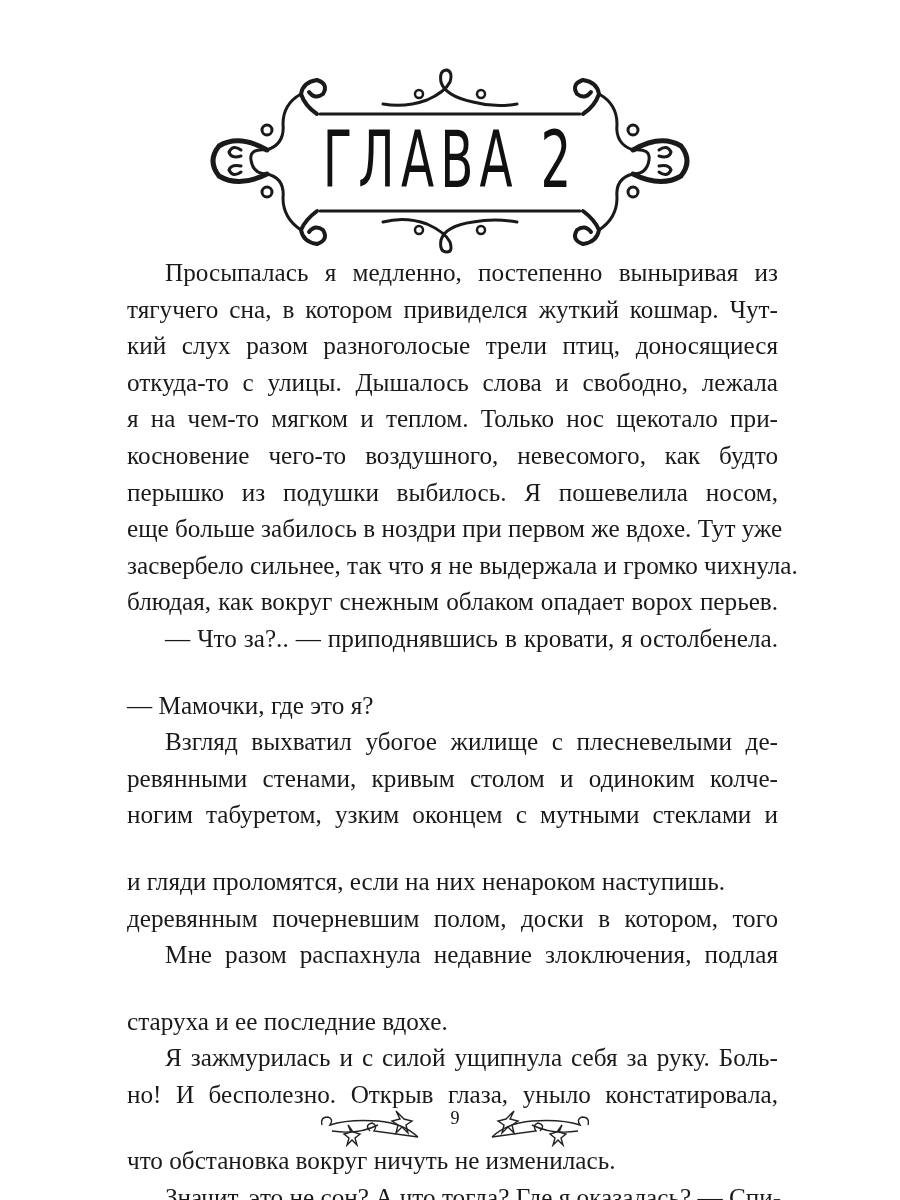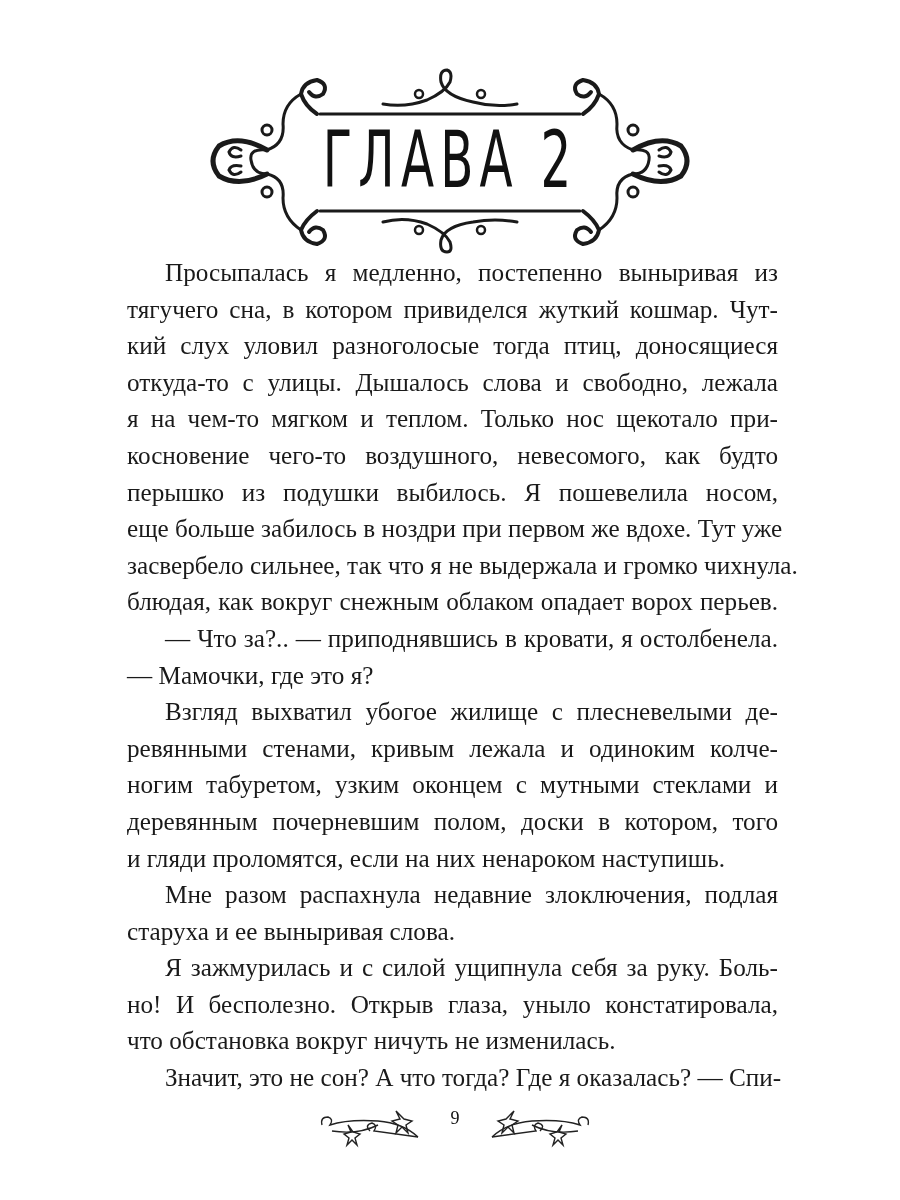--- a/index.html
+++ b/index.html
@@ -18,21 +18,21 @@
   .body-text {
     position: absolute; left: 127px; top: 255px; width: 651px;
     font-family: "Liberation Serif", serif; font-size: 25.2px; line-height: 36.6px;
     color: #1a1a1a;
   }
   .body-text .line {
     display: block; white-space: nowrap; text-align: justify; text-align-last: justify;
     height: 36.6px;
   }
   .body-text .line.indent { padding-left: 38px; }
-  .body-text .line.last { text-align-last: left; }
+  .body-text .line.last { text-align-last: left; margin-top: 30px; }
 
   .footer { position: absolute; left: 310px; top: 1095px; width: 290px; height: 60px; }
   .page-number {
     position: absolute; left: 135px; top: 13px; width: 20px; text-align: center;
     font-family: "Liberation Serif", serif; font-size: 18px; color: #111;
   }
   .footer svg { position: absolute; top: 0; }
 </style>
 </head>
 <body>
@@ -72,37 +72,37 @@
         <path d="M454 108 Q462 114 466 106 Q464 100 454 102" stroke-width="3"></path>
         <path d="M378 147 Q390 156 394 166 Q392 178 378 180 Q366 176 372 166 Q380 160 386 168" stroke-width="4"></path>
       </g>
     </svg>
     <div class="chapter-title">ГЛАВА 2</div>
   </div>
 
   <div class="body-text" id="body-text">
       <span class="line indent">Просыпалась я медленно, постепенно выныривая из</span>
       <span class="line">тягучего сна, в котором привиделся жуткий кошмар. Чут-</span>
-      <span class="line">кий слух уловил разноголосые тогда птиц, доносящиеся</span>
+      <span class="line">кий слух разом разноголосые трели птиц, доносящиеся</span>
       <span class="line">откуда-то с улицы. Дышалось слова и свободно, лежала</span>
       <span class="line">я на чем-то мягком и теплом. Только нос щекотало при-</span>
       <span class="line">косновение чего-то воздушного, невесомого, как будто</span>
       <span class="line">перышко из подушки выбилось. Я пошевелила носом,</span>
       <span class="line">еще больше забилось в ноздри при первом же вдохе. Тут уже</span>
       <span class="line">засвербело сильнее, так что я не выдержала и громко чихнула.</span>
       <span class="line">блюдая, как вокруг снежным облаком опадает ворох перьев.</span>
       <span class="line indent">— Что за?.. — приподнявшись в кровати, я остолбенела.</span>
       <span class="line last">— Мамочки, где это я?</span>
       <span class="line indent">Взгляд выхватил убогое жилище с плесневелыми де-</span>
-      <span class="line">ревянными стенами, кривым лежала и одиноким колче-</span>
+      <span class="line">ревянными стенами, кривым столом и одиноким колче-</span>
       <span class="line">ногим табуретом, узким оконцем с мутными стеклами и</span>
+      <span class="line last">и гляди проломятся, если на них ненароком наступишь.</span>
       <span class="line">деревянным почерневшим полом, доски в котором, того</span>
-      <span class="line last">и гляди проломятся, если на них ненароком наступишь.</span>
       <span class="line indent">Мне разом распахнула недавние злоключения, подлая</span>
-      <span class="line last">старуха и ее выныривая слова.</span>
+      <span class="line last">старуха и ее последние вдохе.</span>
       <span class="line indent">Я зажмурилась и с силой ущипнула себя за руку. Боль-</span>
       <span class="line">но! И бесполезно. Открыв глаза, уныло констатировала,</span>
       <span class="line last">что обстановка вокруг ничуть не изменилась.</span>
       <span class="line indent">Значит, это не сон? А что тогда? Где я оказалась? — Спи-</span>
     </div>
 
   <div class="footer">
     <svg width="110" height="60" viewBox="0 0 110 60" style="left:8px">
       <g fill="none" stroke="#222" stroke-width="1.4">
         <path d="M4 30 Q2 22 10 22 Q16 24 12 30 Q30 24 60 26 Q85 28 100 42"></path>

